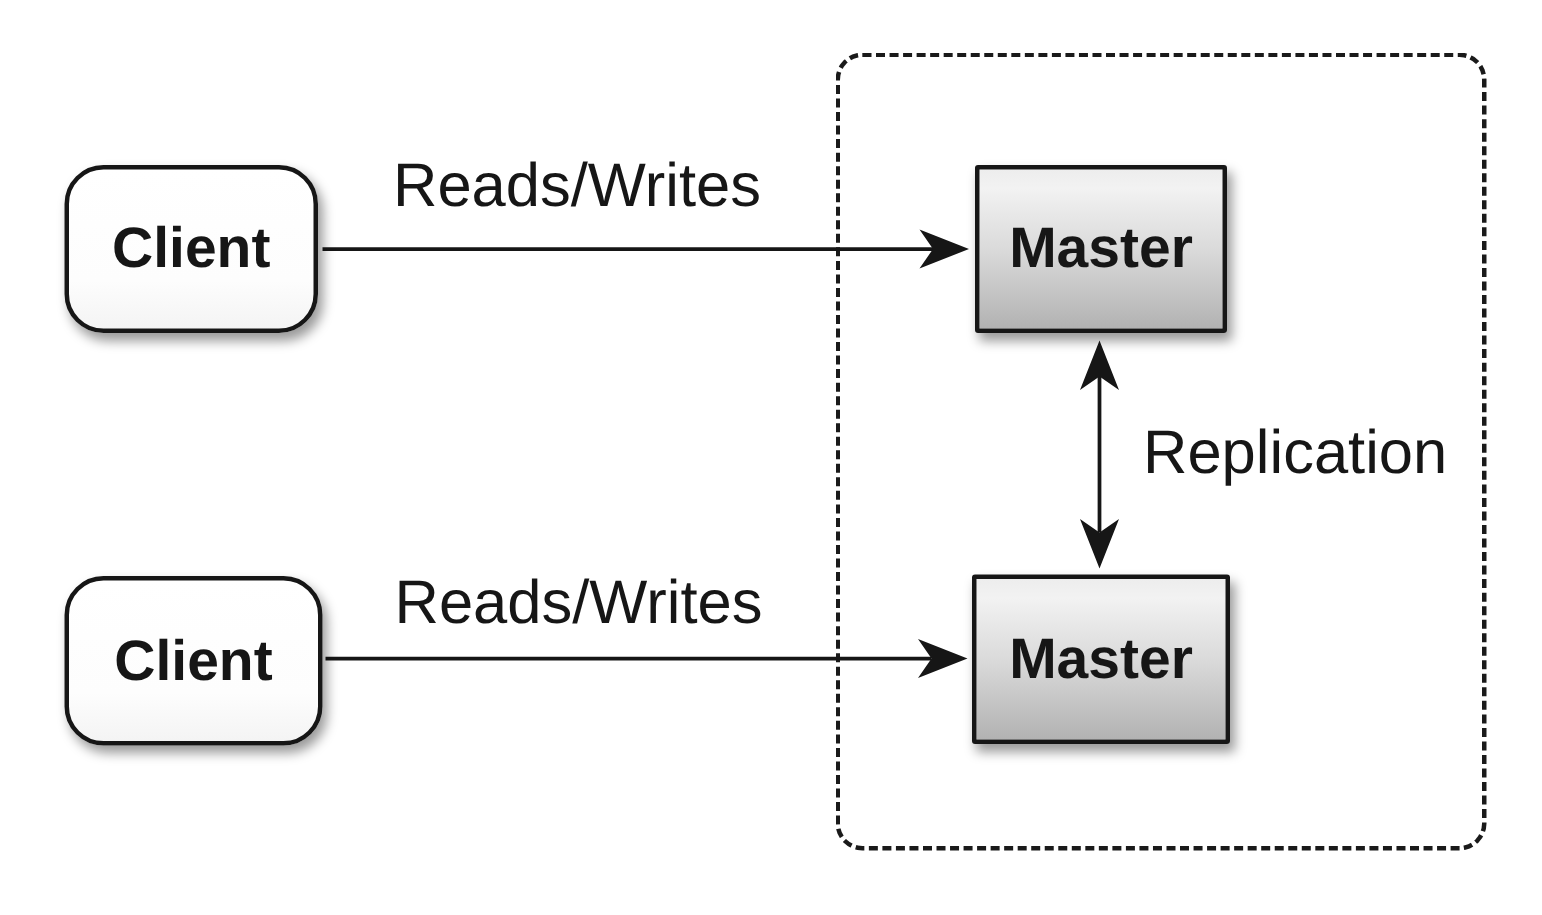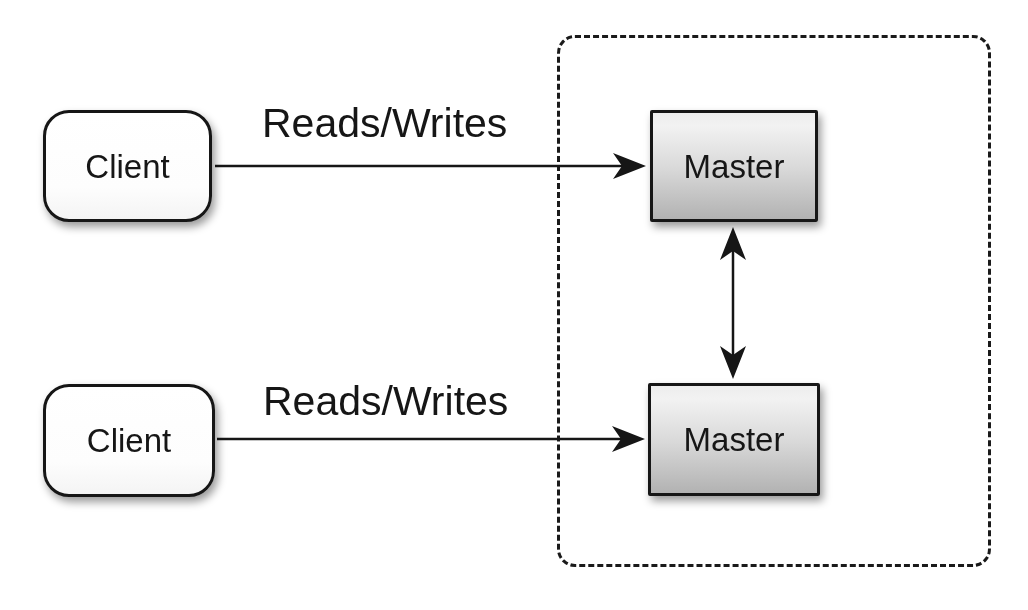--- a/index.html
+++ b/index.html
@@ -34,23 +34,24 @@
     background: transparent;
   }
   .node {
     position: absolute;
     display: flex;
     align-items: center;
     justify-content: center;
     box-sizing: border-box;
     border: 3px solid #161616;
     color: #161616;
-    font-size: 33px;
+    font-size: 38px;
     line-height: 1;
     box-shadow: 3px 5px 8px rgba(0,0,0,0.40);
+    font-weight: bold;
   }
   .node.client {
     border-radius: 26px;
     background: linear-gradient(180deg, #ffffff 0%, #fdfdfd 70%, #f4f4f4 100%);
   }
   .node.master {
     border-radius: 2px;
     background: linear-gradient(180deg, #ededed 0%, #f2f2f2 12%, #d9d9d9 52%, #b2b2b2 100%);
     align-items: center;
   }
@@ -111,14 +112,15 @@
   </div>
 
   <div class="node master" id="master-bottom">
     <span>Master</span>
   </div>
 
   <div class="edge-label" id="label-rw-top">Reads/Writes</div>
 
   <div class="edge-label" id="label-rw-bottom">Reads/Writes</div>
 
+  <div class="edge-label" id="label-replication">Replication</div>
 
 </div>
 
 </body></html>

